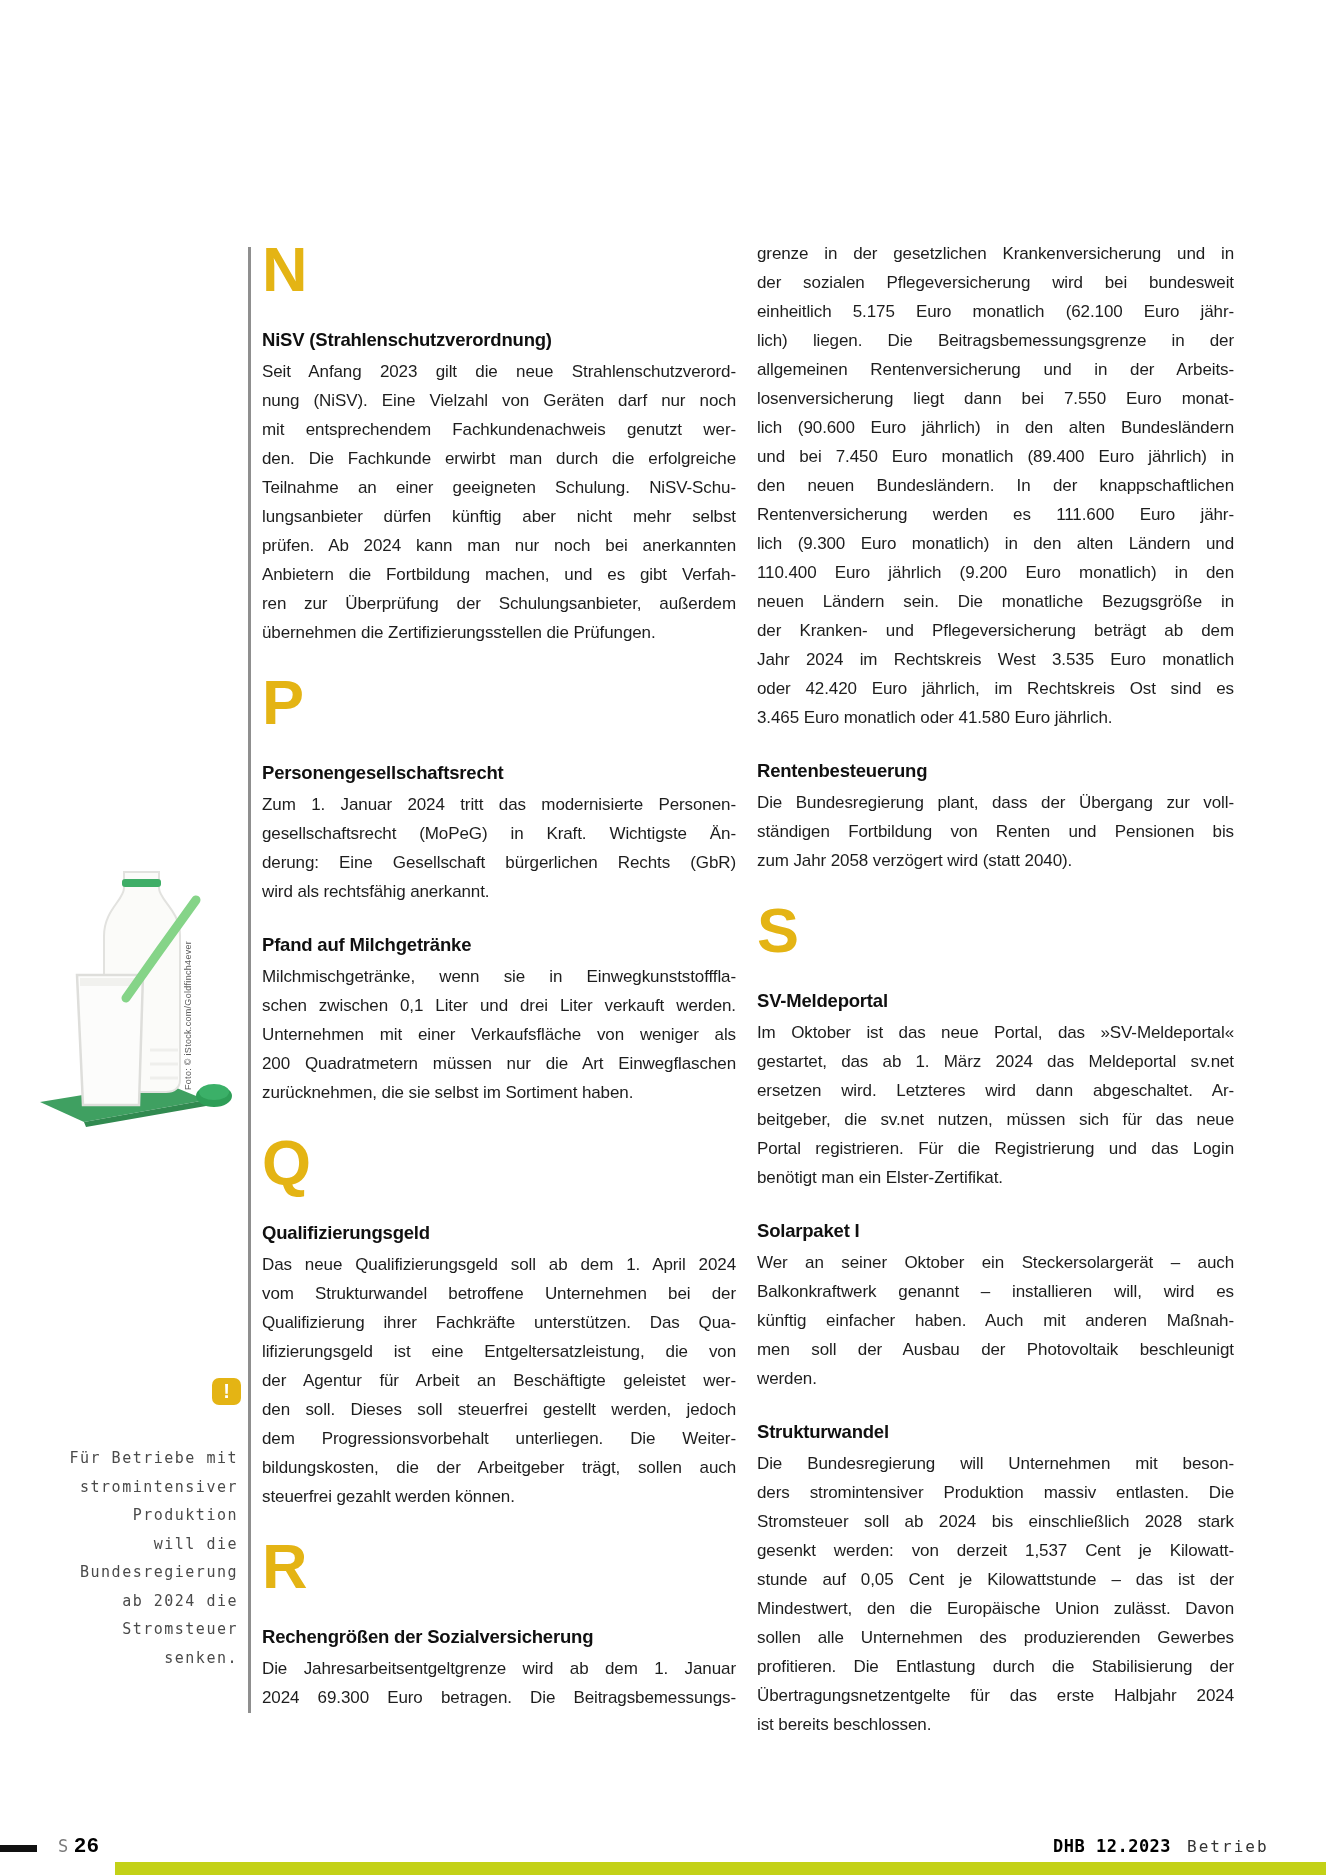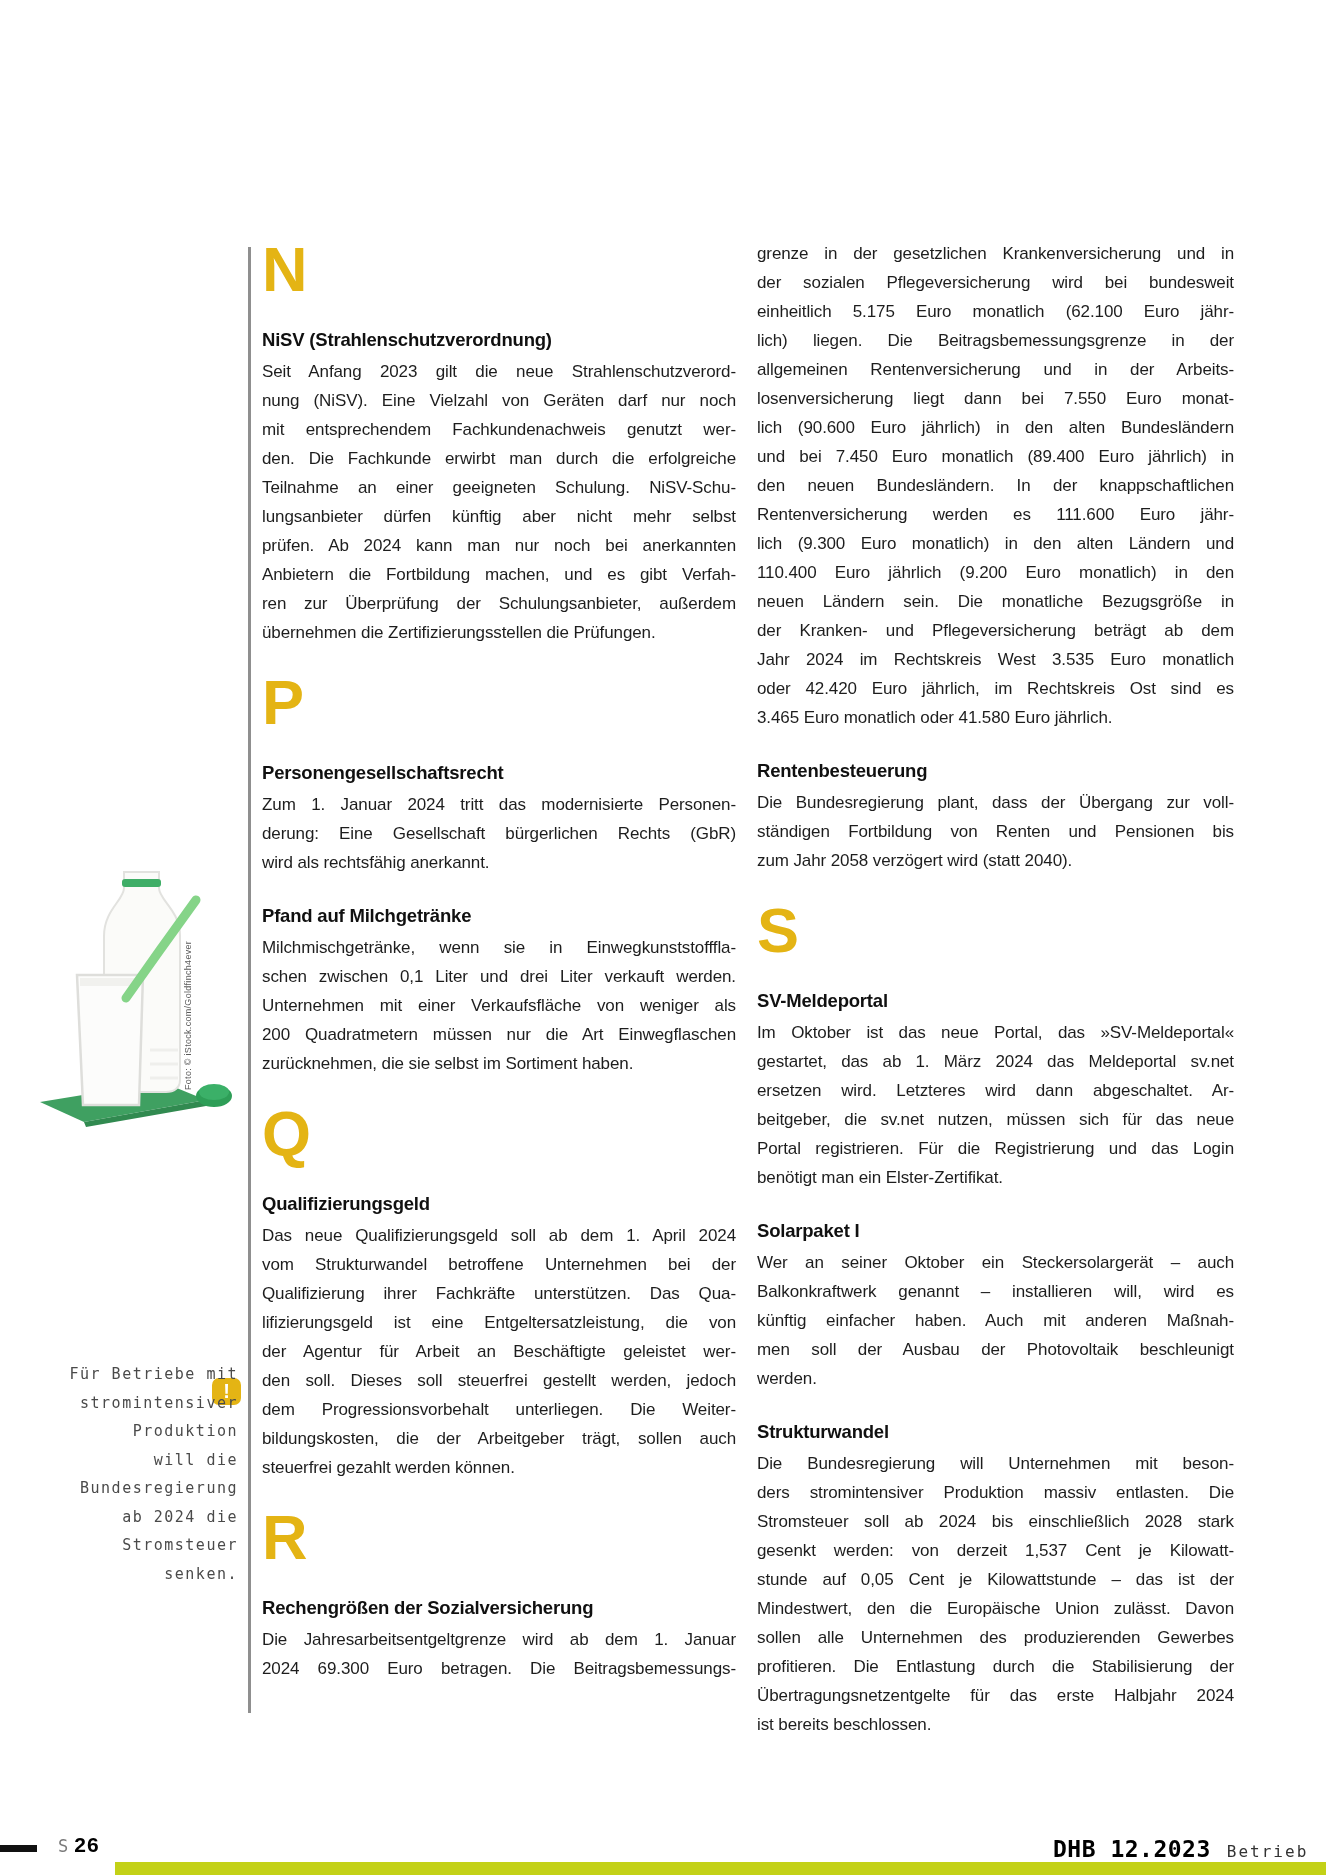--- a/index.html
+++ b/index.html
@@ -25,31 +25,31 @@
   .para.cont .bline:last-child{ text-align-last:justify; }
 
   
   .photo{ position:absolute; left:38px; top:858px; width:200px; height:280px; }
   .credit{ position:absolute; left:183px; top:1090px; width:220px; transform-origin:0 0;
            transform:rotate(-90deg); font-size:9px; color:#5a5a5a; letter-spacing:0.3px; }
 
   
   .callout-icon{ position:absolute; left:212px; top:1378px; width:29px; height:27px; background:var(--accent);
                  border-radius:7px; color:#fff; font-weight:bold; font-size:20px; line-height:26px; text-align:center; }
-  .callout{ position:absolute; left:30px; top:1360px; width:208px; text-align:right;
+  .callout{ position:absolute; left:30px; top:1444px; width:208px; text-align:right;
             font-family:"DejaVu Sans Mono", monospace; font-size:15px; line-height:28.5px;
             color:#4a4a4a; letter-spacing:1.5px; }
 
   
   .footer-dash{ position:absolute; left:0; top:1845px; width:37px; height:7px; background:#111; }
   .footer-left{ position:absolute; left:58px; top:1833px; white-space:nowrap; }
   .pg-s{ font-family:"DejaVu Sans Mono", monospace; font-size:17px; color:#7a7a7a; }
   .pg-n{ font-size:21px; font-weight:900; color:#000; margin-left:6px; letter-spacing:1px; }
   .footer-right{ position:absolute; left:1053px; top:1836px; white-space:nowrap; }
-  .issue{ font-family:"DejaVu Sans Mono", monospace; font-weight:bold; font-size:23px; color:#000; letter-spacing:0.5px; }
+  .issue{ font-family:"DejaVu Sans Mono", monospace; font-weight:bold; font-size:17px; color:#000; letter-spacing:0.5px; }
   .section{ font-family:"DejaVu Sans Mono", monospace; font-size:16px; color:#333; margin-left:16px; letter-spacing:2px; }
   .bottom-bar{ position:absolute; left:115px; top:1862px; width:1211px; height:13px; background:#c3d117; }
 </style>
 </head>
 <body>
 
 <div class="page">
 
   <div class="rule"></div>
 
@@ -99,20 +99,21 @@
         <div class="bline">lungsanbieter dürfen künftig aber nicht mehr selbst</div>
         <div class="bline">prüfen. Ab 2024 kann man nur noch bei anerkannten</div>
         <div class="bline">Anbietern die Fortbildung machen, und es gibt Verfah-</div>
         <div class="bline">ren zur Überprüfung der Schulungsanbieter, außerdem</div>
         <div class="bline">übernehmen die Zertifizierungsstellen die Prüfungen.</div>
       </div>
       <div class="letter">P</div>
       <h3 class="heading">Personengesellschaftsrecht</h3>
       <div class="para">
         <div class="bline">Zum 1. Januar 2024 tritt das modernisierte Personen-</div>
+        <div class="bline">gesellschaftsrecht (MoPeG) in Kraft. Wichtigste Än-</div>
         <div class="bline">derung: Eine Gesellschaft bürgerlichen Rechts (GbR)</div>
         <div class="bline">wird als rechtsfähig anerkannt.</div>
       </div>
       <h3 class="heading">Pfand auf Milchgetränke</h3>
       <div class="para">
         <div class="bline">Milchmischgetränke, wenn sie in Einwegkunststofffla-</div>
         <div class="bline">schen zwischen 0,1 Liter und drei Liter verkauft werden.</div>
         <div class="bline">Unternehmen mit einer Verkaufsfläche von weniger als</div>
         <div class="bline">200 Quadratmetern müssen nur die Art Einwegflaschen</div>
         <div class="bline">zurücknehmen, die sie selbst im Sortiment haben.</div>

